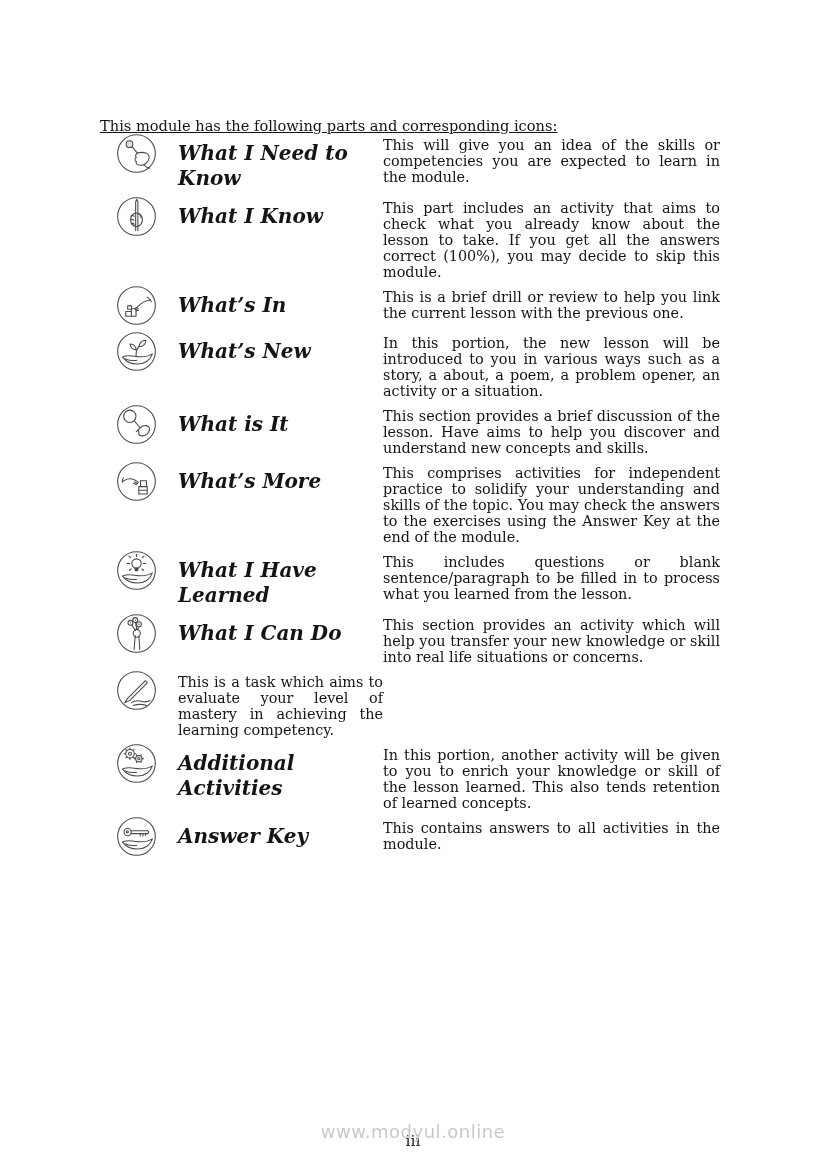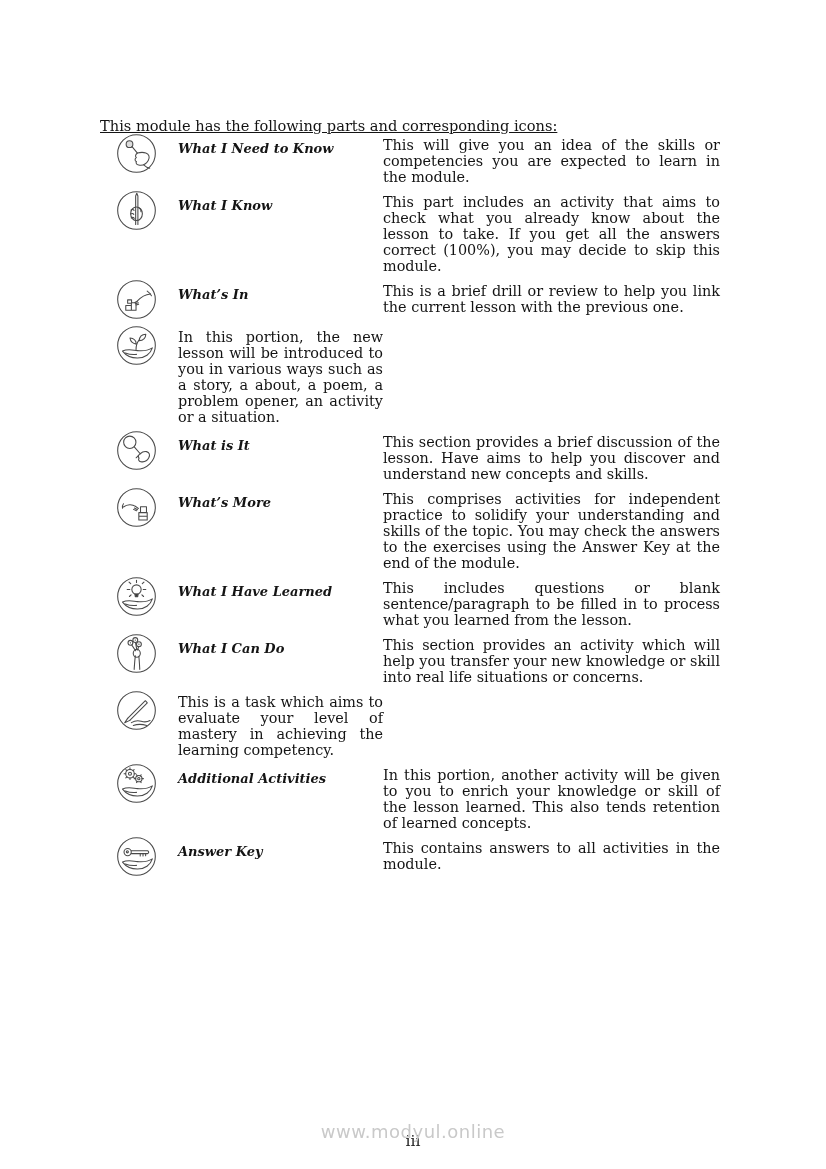--- a/index.html
+++ b/index.html
@@ -9,21 +9,21 @@
   }
   .intro {
     position:absolute; left:100px; top:101px; width:640px;
     font-size:14.6px; line-height:20px;text-decoration:underline;
   }
   .rows { position:absolute; left:100px; top:137px; width:620px; }
   .row { display:grid; grid-template-columns:78px 205px 337px; margin-bottom:9px; align-items:start; }
   .icon { width:41px; height:41px; margin-left:16px; margin-top:-4px; }
   .icon svg { width:100%; height:100%; display:block; }
   .label {
-    font-weight:bold; font-style:italic; font-size:13px;
+    font-weight:bold; font-style:italic; font-size:20px;
     line-height:1.25; padding-top:4px; padding-right:8px;
   }
   .desc {
     font-size:14.4px; line-height:16px; text-align:justify;
   }
   .page-number {
     position:absolute; left:0; right:0; top:1096px; text-align:center;
     font-size:15.5px; color:#1a1a1a;margin-top:36px;
   }
   .watermark {
@@ -85,20 +85,21 @@
     <div class="icon">
           <svg viewBox="0 0 44 44" fill="none" stroke="#4a4a4a" stroke-width="1.15" stroke-linecap="round" stroke-linejoin="round">
             <circle cx="22" cy="22" r="20.2"></circle>
             <path d="M7 28 C13 25 18 27 23 27.5 C30 28.2 35 27 39 24.5 C37 31 31 35.5 23 35.5 C16.5 35.5 10.5 32.5 7 28 Z"></path>
             <path d="M10 30 C14 31.5 18 32 22 31.5"></path>
             <path d="M21.5 26.5 C21.5 22.5 22.5 19 24.5 16.5"></path>
             <path d="M21.8 20.5 C18 20 15.5 17.5 15 14 C18.8 14.3 21.5 16.8 21.8 20.5 Z"></path>
             <path d="M24.8 16.8 C25.2 12.8 28 10.2 32 10 C31.8 14 29 16.8 24.8 16.8 Z"></path>
           </svg>
         </div>
+    <div class="label">What’s New</div>
     <div class="desc">In this portion, the new lesson will be introduced to you in various ways such as a story, a about, a poem, a problem opener, an activity or a situation.</div>
   </div>
 
   <div class="row">
     <div class="icon">
           <svg viewBox="0 0 44 44" fill="none" stroke="#4a4a4a" stroke-width="1.15" stroke-linecap="round" stroke-linejoin="round">
             <circle cx="22" cy="22" r="20.2"></circle>
             <circle cx="14.8" cy="13.2" r="6.6"></circle>
             <path d="M19.6 18.2 L26 25.5"></path>
             <path d="M26 25.5 C23.8 26.8 23.4 28.8 24.8 30.2 C23.6 31.6 24.4 33.6 26.6 34 C30 34.7 33.6 32.8 35.2 29.8 C36.8 26.8 35.8 24 32.8 23.2 C30.4 22.6 28 23.6 26 25.5 Z"></path>

